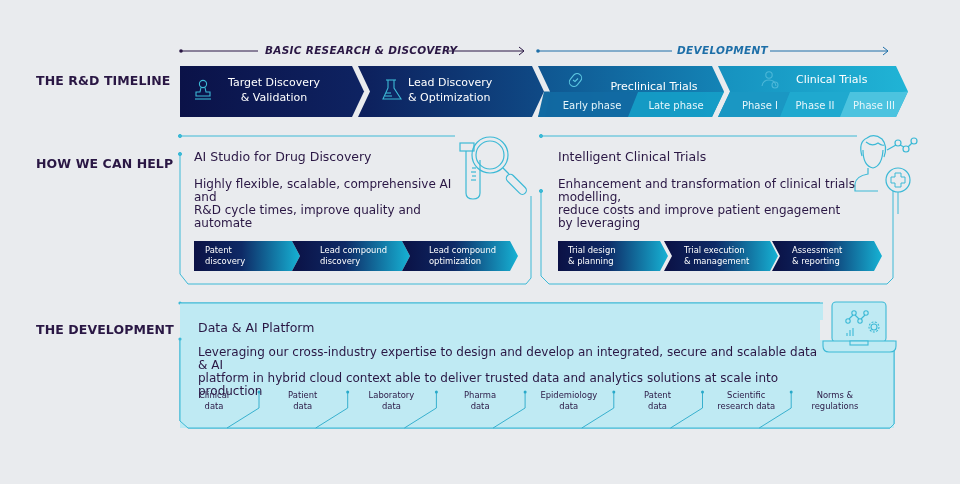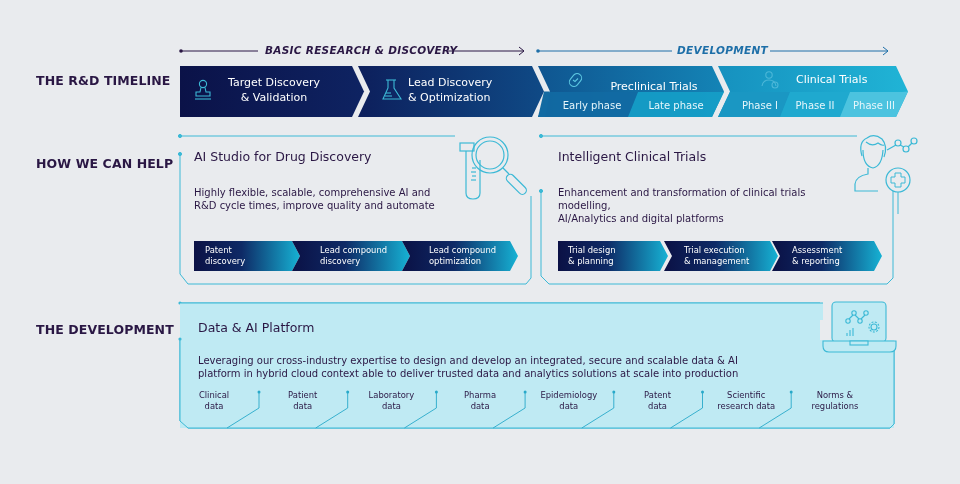--- a/index.html
+++ b/index.html
@@ -4,21 +4,21 @@
 <style>
   * { box-sizing: border-box; margin: 0; padding: 0; }
   html, body { width: 960px; height: 484px; background: #e9ebee; overflow: hidden; }
   body { font-family: "DejaVu Sans", sans-serif; color: #2a1a3e; position: relative; }
   .row-label { position: absolute; left: 36px; font-size: 12.5px; font-weight: bold; color: #2a1744; letter-spacing: 0.1px; }
   .phase-head { position: absolute; top: 44px; font-size: 10.5px; font-weight: bold; font-style: italic; letter-spacing: 0.3px; }
   svg.bg { position: absolute; left: 0; top: 0; }
   .tl-label { position: absolute; font-size: 11px; color: #fff; text-align: center; line-height: 15px; }
   .tl-sub { position: absolute; font-size: 10px; color: #e6f6fb; text-align: center; }
   .box-title { position: absolute; font-size: 12.5px; color: #2a1744; }
-  .box-desc { position: absolute; font-size: 10px; color: #2a1744; line-height: 13px; margin-top: 8px; }
+  .box-desc { position: absolute; font-size: 12px; color: #2a1744; line-height: 13px; }
   .chev-label { position: absolute; font-size: 8.4px; color: #fff; line-height: 11px; }
   .found-item { position: absolute; font-size: 8.4px; color: #2a1744; text-align: center; line-height: 11px; width: 80px; }
 </style>
 </head>
 <body>
 
 <svg class="bg" width="960" height="484" viewBox="0 0 960 484">
   <defs>
     <linearGradient id="gNavy1" x1="0" y1="0" x2="1" y2="0">
       <stop offset="0" stop-color="#0b1248"></stop>
@@ -233,21 +233,21 @@
   <div>discovery</div>
 </div>
 <div class="chev-label" style="left:429px; top:245px;">
   <div>Lead compound</div>
   <div>optimization</div>
 </div>
 
 <div class="box-title" style="left:558px; top:149px;">Intelligent Clinical Trials</div>
 <div class="box-desc" style="left:558px; top:178px; width:300px;">
   <div>Enhancement and transformation of clinical trials modelling,</div>
-  <div>AI/Analytics and digital platforms</div>
+  <div>reduce costs and improve patient engagement by leveraging</div>
 </div>
 <div class="chev-label" style="left:568px; top:245px;">
   <div>Trial design</div>
   <div>&amp; planning</div>
 </div>
 <div class="chev-label" style="left:684px; top:245px;">
   <div>Trial execution</div>
   <div>&amp; management</div>
 </div>
 <div class="chev-label" style="left:792px; top:245px;">

